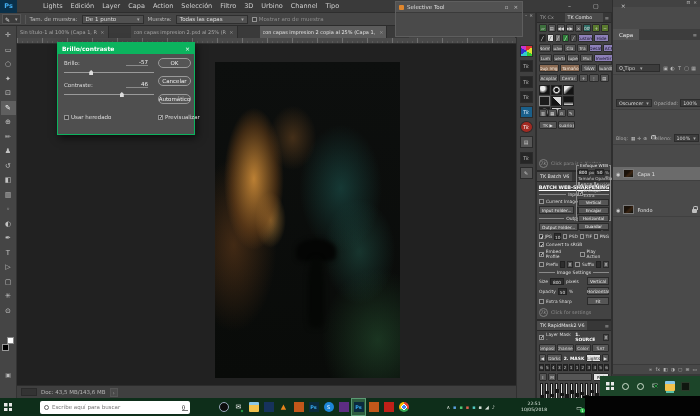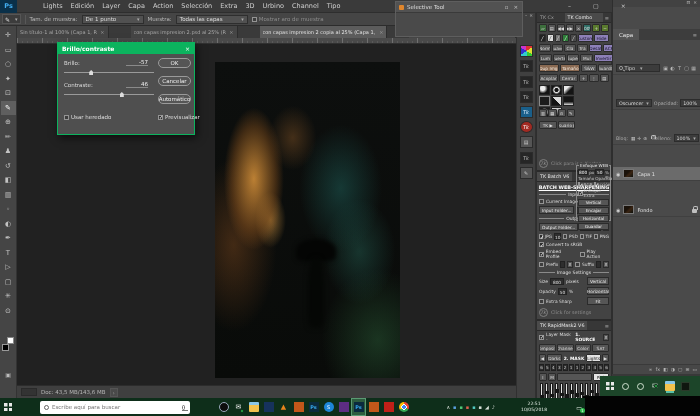--- a/index.html
+++ b/index.html
@@ -197,21 +197,21 @@
 
   <div class="abs menubar">
     <div class="pslogo">Ps</div>
     <div class="menu-items">
         <span class="">Lights</span>
         <span class="">Edición</span>
         <span class="">Layer</span>
         <span class="">Capa</span>
         <span class="">Action</span>
         <span class="">Selección</span>
-        <span class="">Extra</span>
+        <span class="">Filtro</span>
         <span class="">3D</span>
         <span class="">Urbino</span>
         <span class="">Channel</span>
         <span class="">Tipo</span>
       </div>
   </div>
 
   <div class="abs optbar">
     <span class="toolchip">
         <span>✎</span>

